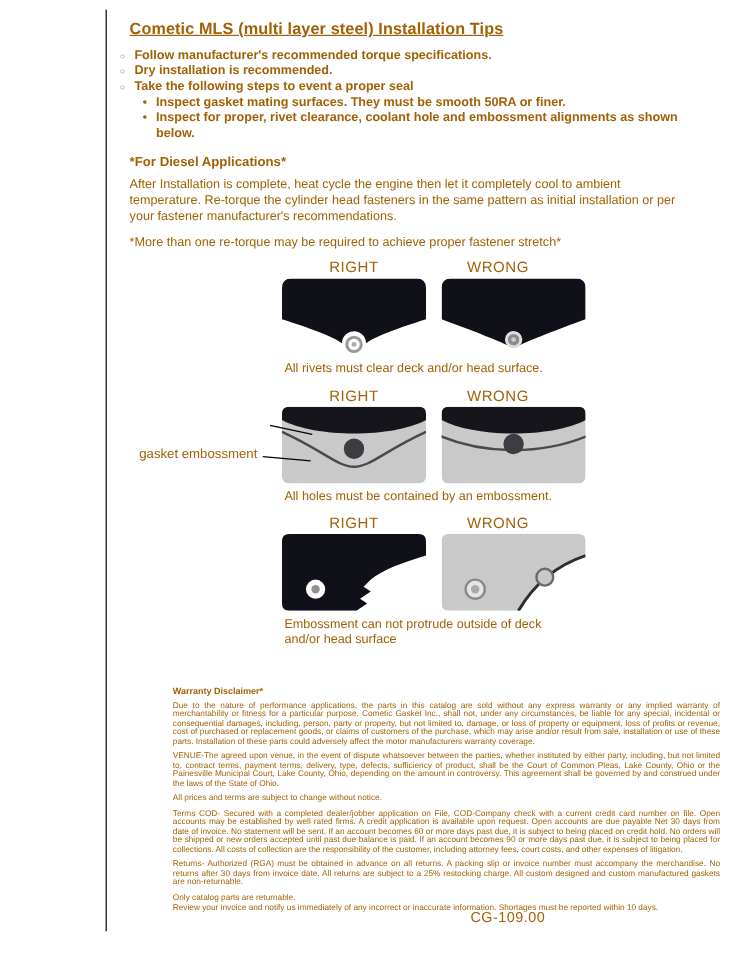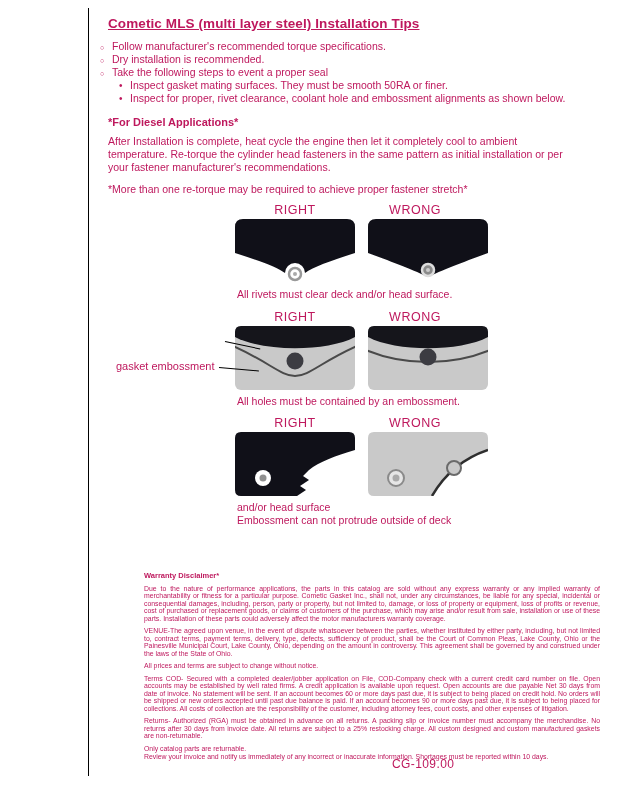--- a/index.html
+++ b/index.html
@@ -1,26 +1,26 @@
 <!DOCTYPE html>
 <html><head>
 <meta charset="utf-8">
 <style>
   html,body { margin:0; padding:0; background:#ffffff; }
   .page {
     position:relative; width:618px; height:800px; background:#ffffff;
-    font-family:"Liberation Sans", sans-serif; color:#be185d; overflow:hidden;
+    font-family:"Liberation Sans", sans-serif; color:#a16207; overflow:hidden;
   }
   .vrule { position:absolute; left:88px; top:8px; width:1px; height:768px; background:#000; }
   .content { position:absolute; left:100px; top:16px; width:478px; }
 
   .title { font-size:13.5px; font-weight:bold; text-decoration:underline; margin:0 0 9px 8px; letter-spacing:0.1px; }
 
   ul.bullets { list-style:none; margin:0; padding:0; font-size:10.5px; line-height:13px; }
-  ul.bullets li { position:relative; padding-left:12px; }
+  ul.bullets li { position:relative; padding-left:12px;font-weight:bold; }
   ul.bullets li.b::before { content:"○"; position:absolute; left:0; top:1px; font-size:7px; }
   ul.bullets li.sb { margin-left:18px; }
   ul.bullets li.sb::before { content:"•"; position:absolute; left:1px; top:0; font-size:10px; }
 
   .section-heading { font-weight:bold; font-size:11px; margin:11px 0 0 8px; }
   .para { font-size:10.5px; line-height:13px; margin:7px 0 0 8px; max-width:462px; }
   .note { font-size:10.5px; margin:9px 0 0 8px; }
 
   .diagrams { margin:8px 0 0 135px; width:260px; }
   .dg-row { margin-bottom:9px; }
@@ -123,22 +123,22 @@
           </svg>
           <svg width="120" height="64" viewBox="0 0 120 64">
             <path d="M6,0 L114,0 Q120,0 120,6 L120,18 C96,26 78,40 64,64 L6,64 Q0,64 0,58 L0,6 Q0,0 6,0 Z" fill="#c9c9c9"></path>
             <path d="M120,18 C96,26 78,40 64,64" stroke="#2e2e2e" stroke-width="2.5" fill="none"></path>
             <circle cx="86" cy="36" r="7" fill="#c9c9c9" stroke="#6a6a6a" stroke-width="2"></circle>
             <circle cx="28" cy="46" r="8" fill="#e6e6e6" stroke="#8a8a8a" stroke-width="2"></circle>
             <circle cx="28" cy="46" r="3.5" fill="#aaaaaa"></circle>
           </svg>
         </div>
         <div class="dg-caption">
+          <div>Embossment can not protrude outside of deck</div>
           <div>and/or head surface</div>
-          <div>Embossment can not protrude outside of deck</div>
         </div>
       </div>
 
     </div>
   </div>
 
   <div class="warranty">
     <div class="wh">Warranty Disclaimer*</div>
     <p>Due to the nature of performance applications, the parts in this catalog are sold without any express warranty or any implied warranty of merchantability or fitness for a particular purpose.  Cometic Gasket Inc., shall not, under any circumstances, be liable for any special, incidental or consequential damages, including, person, party or property, but not limited to, damage, or loss of property or equipment, loss of profits or revenue, cost of purchased or replacement goods, or claims of customers of the purchase, which may arise and/or result from sale, installation or use of these parts.  Installation of these parts could adversely affect the motor manufacturers warranty coverage.</p>
     <p>VENUE-The agreed upon venue, in the event of dispute whatsoever between the parties, whether instituted by either party, including, but not limited to, contract terms, payment terms, delivery, type, defects, sufficiency of product, shall be the Court of Common Pleas, Lake County, Ohio or the Painesville Municipal Court, Lake County, Ohio, depending on the amount in controversy. This agreement shall be governed by and construed under the laws of the State of Ohio.</p>

